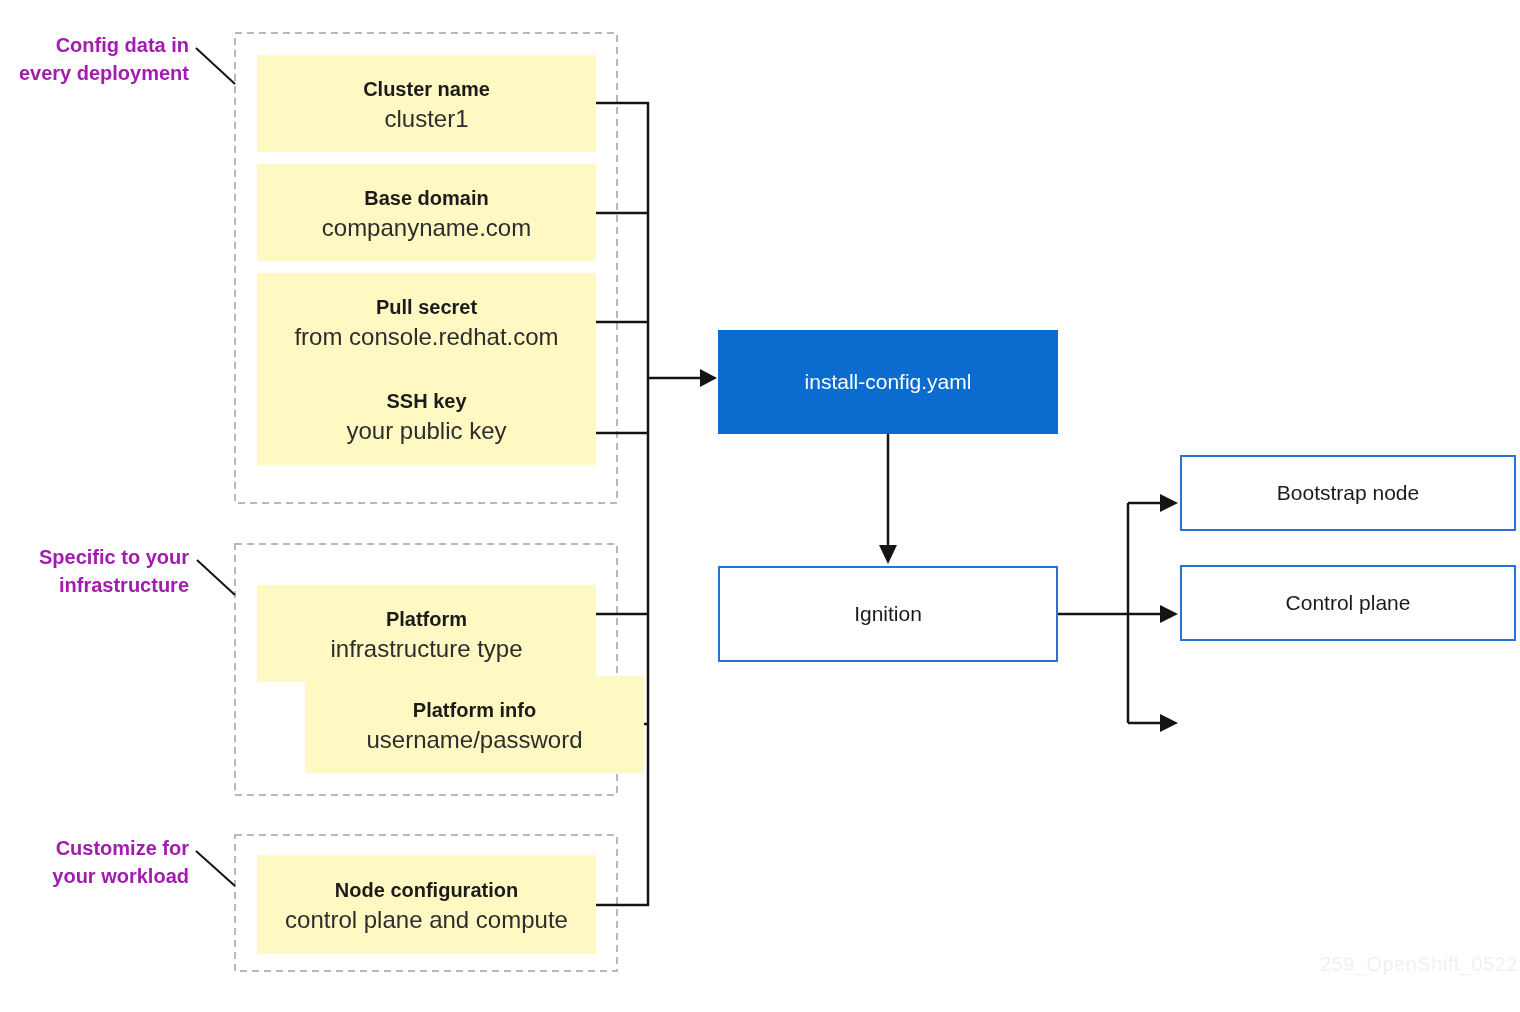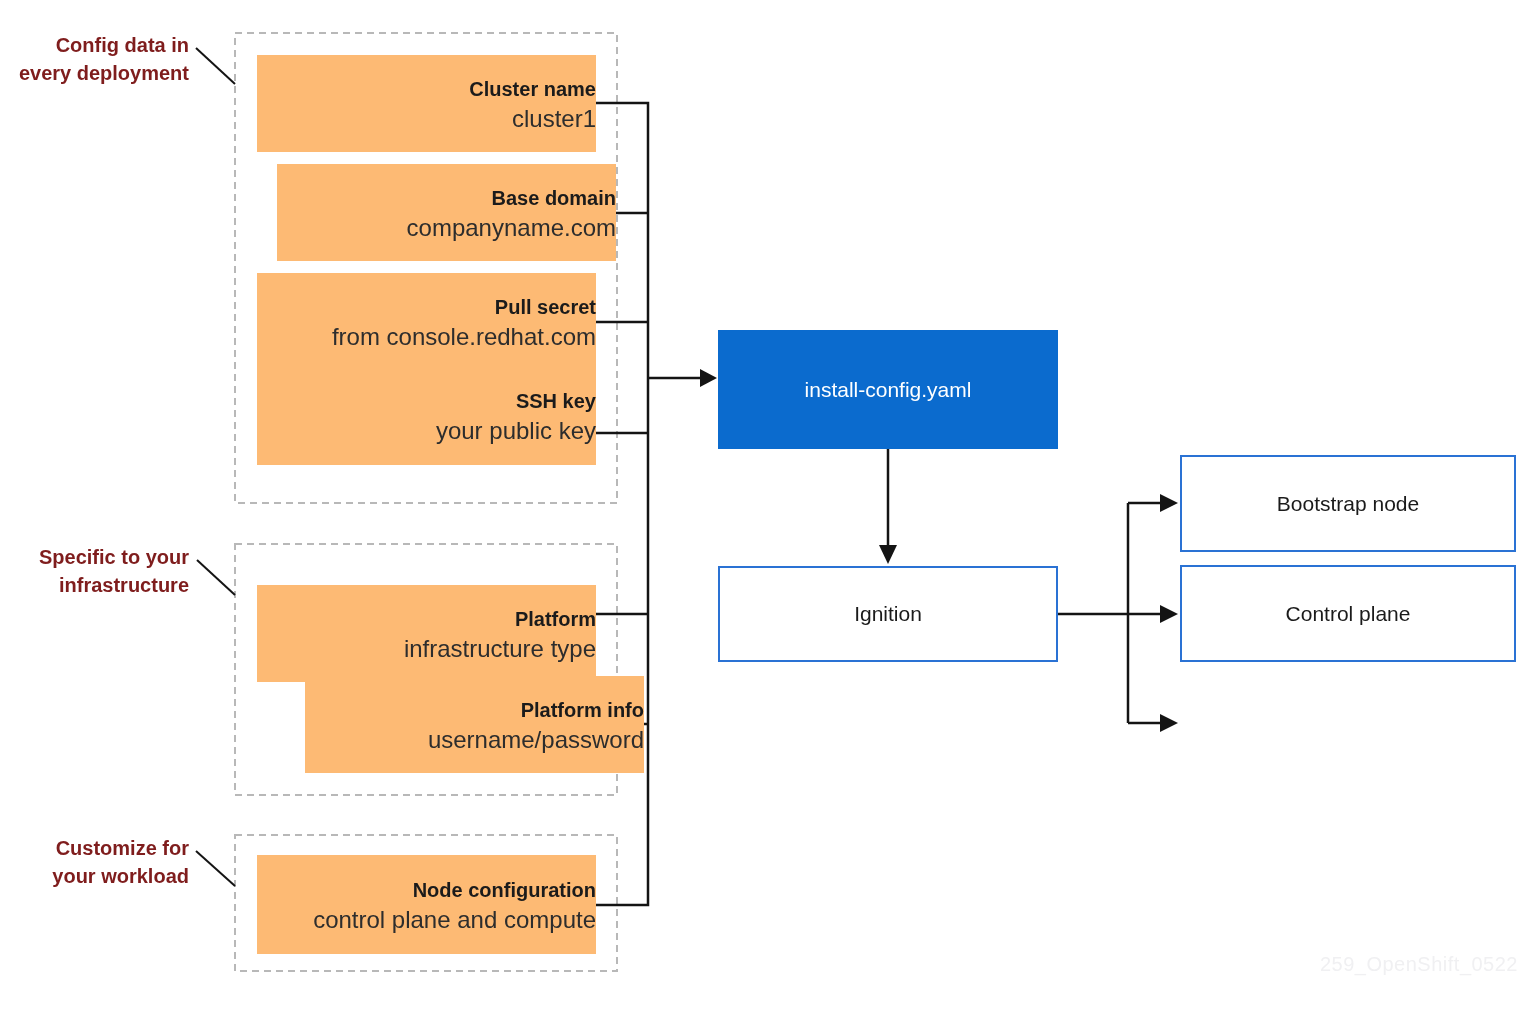--- a/index.html
+++ b/index.html
@@ -13,24 +13,24 @@
   }
   .connector-layer {
     position: absolute;
     left: 0; top: 0;
     width: 1520px; height: 1012px;
   }
   .gray-box {
     position: absolute;
     left: 257px;
     width: 339px;
-    background: #fdba74;
+    background: #fef9c3;
     display: flex;
     flex-direction: column;
-    align-items: flex-end;
+    align-items: center;
     justify-content: center;
     text-align: center;
   }
   .box-title {
     font-size: 20px;
     font-weight: 700;
     color: #1b1b1b;
     line-height: 29px;
     white-space: nowrap;
   }
@@ -39,21 +39,21 @@
     font-weight: 400;
     color: #2d2d2d;
     line-height: 29px;
     white-space: nowrap;
   }
   .blue-box {
     position: absolute;
     left: 718px;
     top: 330px;
     width: 340px;
-    height: 119px;
+    height: 104px;
     background: #0b6bce;
     color: #ffffff;
     display: flex;
     align-items: center;
     justify-content: center;
     font-size: 21px;
     font-weight: 500;
   }
   .outline-box {
     position: absolute;
@@ -70,30 +70,30 @@
   .ignition-box {
     left: 718px;
     top: 566px;
     width: 340px;
     height: 96px;
     font-weight: 500;
   }
   .node-box {
     left: 1180px;
     width: 336px;
-    height: 97px;
+    height: 76px;
   }
   .annotation {
     position: absolute;
     left: 0;
     width: 189px;
     text-align: right;
     font-size: 20px;
     font-weight: 700;
-    color: #7f1d1d;
+    color: #a21caf;
     line-height: 28px;
   }
   .watermark {
     position: absolute;
     right: 2px;
     top: 953px;
     font-size: 20px;
     font-weight: 400;
     letter-spacing: 0.5px;
     color: #f0f0f2;
@@ -150,21 +150,21 @@
   </div>
   <div class="annotation" style="top:834px;">
     <div>Customize for</div>
     <div>your workload</div>
   </div>
 
   <div class="gray-box" style="top:55px; height:97px;">
     <div class="box-title">Cluster name</div>
     <div class="box-sub">cluster1</div>
   </div>
-  <div class="gray-box" style="top:164px; height:97px;margin-left:20px;">
+  <div class="gray-box" style="top:164px; height:97px;">
     <div class="box-title">Base domain</div>
     <div class="box-sub">companyname.com</div>
   </div>
   <div class="gray-box" style="top:273px; height:98px;">
     <div class="box-title">Pull secret</div>
     <div class="box-sub">from console.redhat.com</div>
   </div>
   <div class="gray-box" style="top:367px; height:98px;">
     <div class="box-title">SSH key</div>
     <div class="box-sub">your public key</div>

